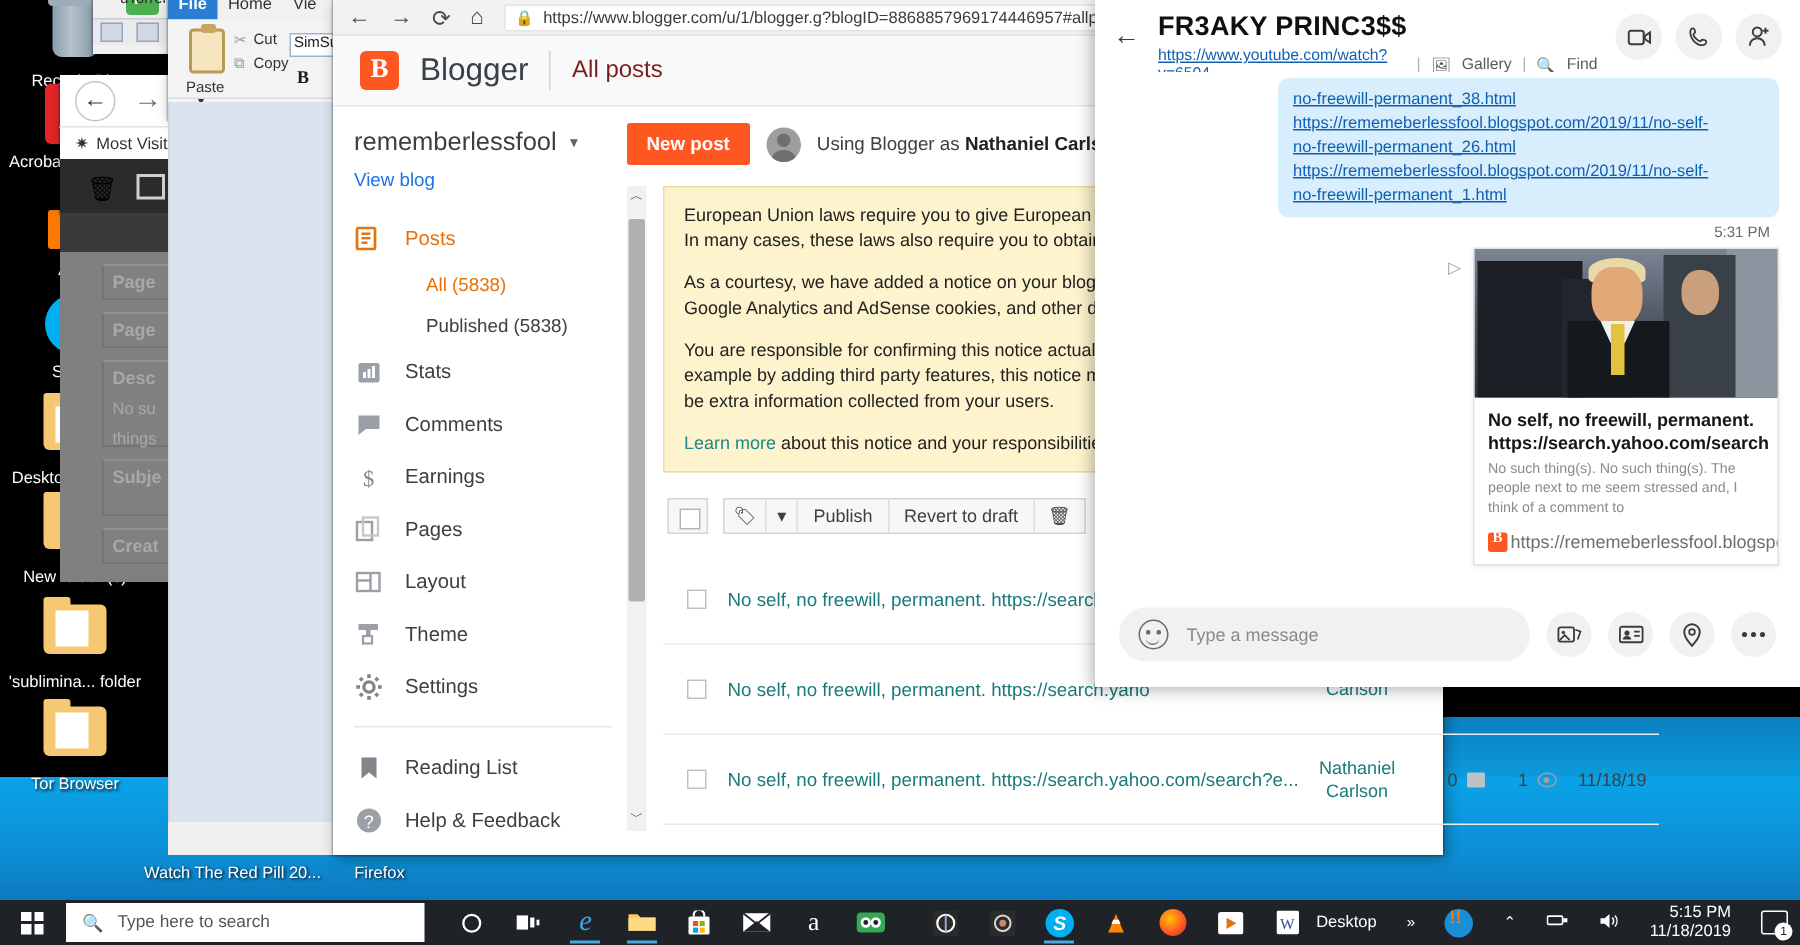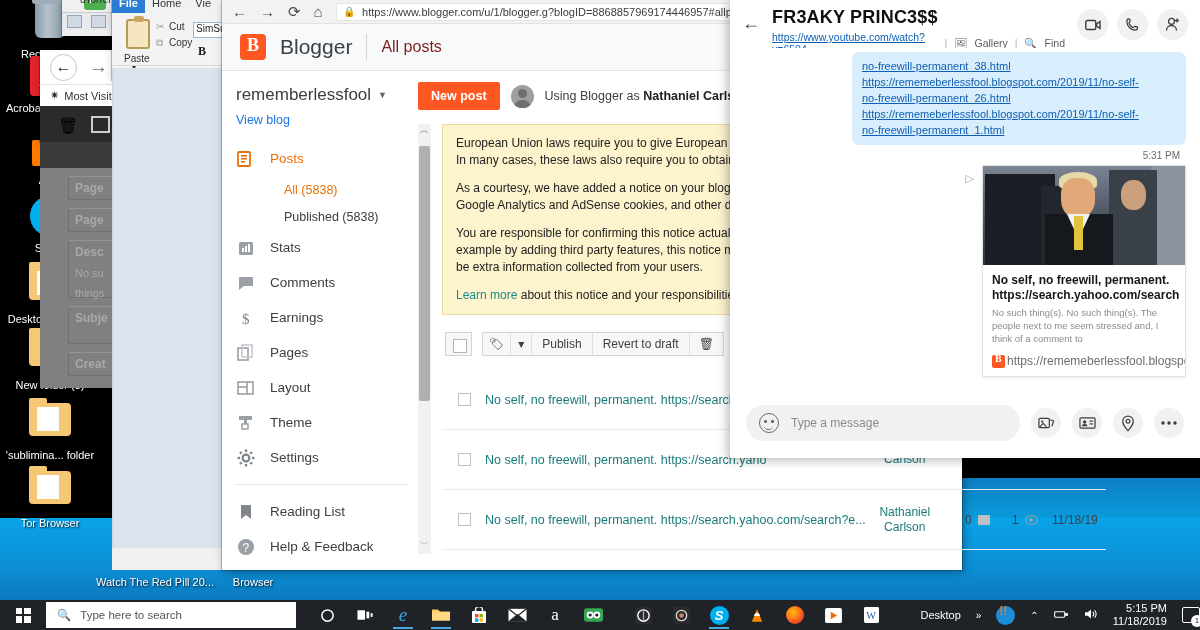--- a/index.html
+++ b/index.html
@@ -228,21 +228,21 @@
      display:flex; align-items:center; }
   .tb-start { width:46px; height:30px; display:flex; align-items:center; justify-content:center; }
   .tb-winlogo { width:15px;height:15px; display:grid; grid-template-columns:1fr 1fr; grid-template-rows:1fr 1fr; gap:2px;}
   .tb-winlogo i { background:#fff; display:block; }
   .tb-search { width:250px; height:26px; background:#fff; display:flex; align-items:center; gap:9px;
      padding-left:11px; font-size:11.5px; color:#555; }
   .tb-icons { display:flex; align-items:center; gap:0; margin-left:12px; }
   .tb-ico { width:38px; height:30px; display:flex; align-items:center; justify-content:center;
      font-size:14px; color:#fff; position:relative; }
   .tb-ico.run::after { content:""; position:absolute; left:9px; bottom:1px; width:20px; height:2px; background:#4aa8e0;}
-  .tb-right { margin-left:auto; display:flex; align-items:center; gap:15px; color:#fff; font-size:11px;}
+  .tb-right { margin-left:auto; display:flex; align-items:center; gap:20px; padding-right:8px; color:#fff; font-size:11px;}
   .tb-clock { text-align:right; line-height:13px; font-size:11px; }
   .tb-chev { font-size:10px; }
   .tb-notif { width:18px;height:16px;border:1.4px solid #fff;border-radius:2px; position:relative;}
   .tb-notif::after{content:"1";position:absolute;right:-4px;bottom:-5px;width:12px;height:12px;border-radius:50%;
      background:#fff;color:#1f2327;font-size:8px;line-height:12px;text-align:center;}
   .tb-desktop { font-size:11px; }
   .avg-badge { width:19px;height:19px;border-radius:50%;background:#1a8cd8; position:relative;}
   .avg-badge::after{content:"!!";position:absolute;left:3px;top:-2px;color:#ff7700;font-size:12px;font-weight:bold;}
 </style>
 </head>
@@ -317,21 +317,21 @@
         <div class="ic-folder img"></div>
       </div>
     <span class="lbl">Tor Browser</span>
   </div>
 
   <div class="dicon" style="left:205px;top:530px;">
     <div class="gi">
         <div style="width:34px;height:34px;margin:0 auto;border-radius:50%;
       background:radial-gradient(circle at 40% 40%,#ffb300,#ff5722 60%,#c62828);"></div>
       </div>
-    <span class="lbl">Browser</span>
+    <span class="lbl">Firefox</span>
   </div>
 
   <div class="dicon" style="left:95px;top:530px;width:120px;">
     <div class="gi">
         <div style="width:40px;height:26px;margin:0 auto;background:#1e1e1e;border:1px solid #555;"></div>
       </div>
     <span class="lbl">Watch The Red Pill 20...</span>
   </div>
 
   <div class="win utw">

